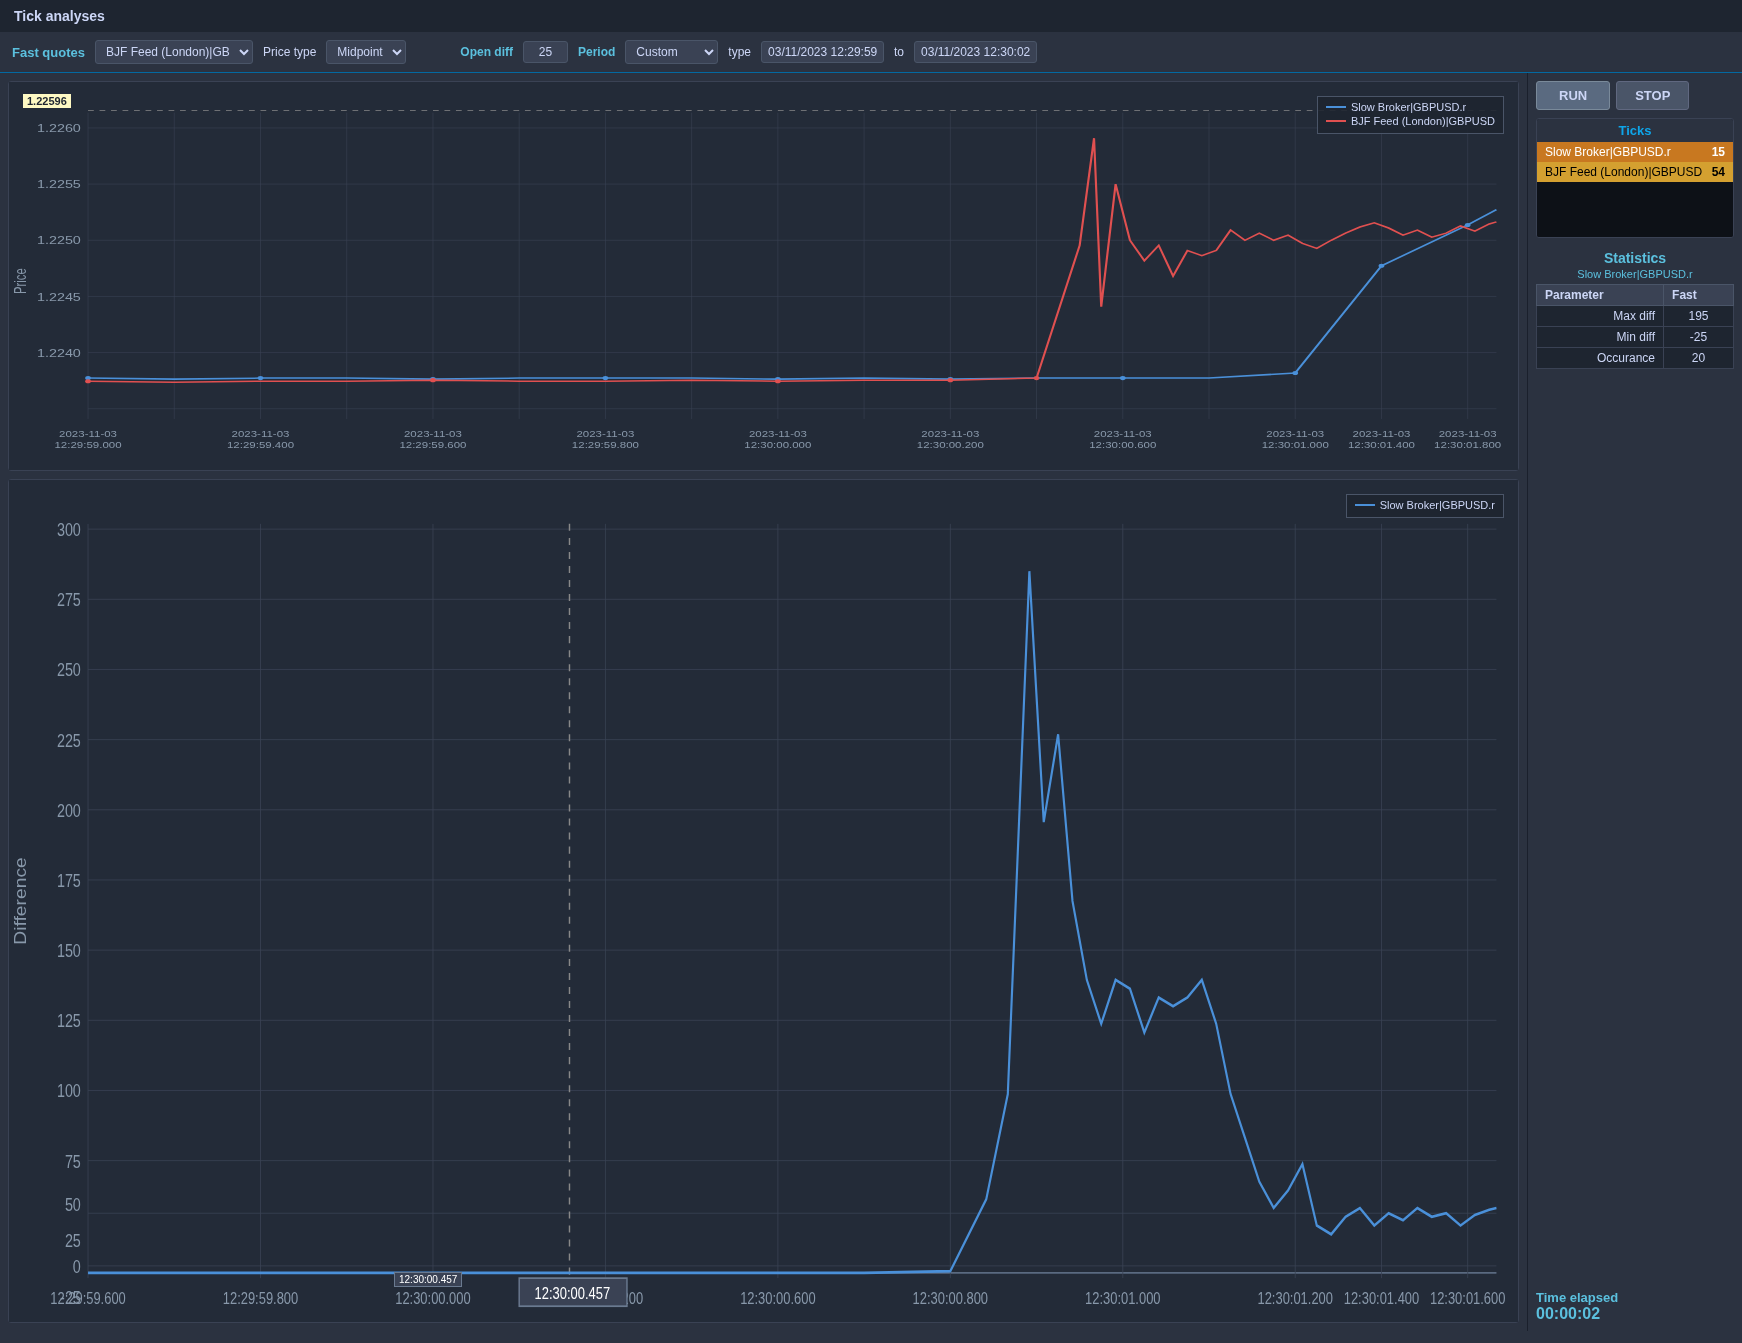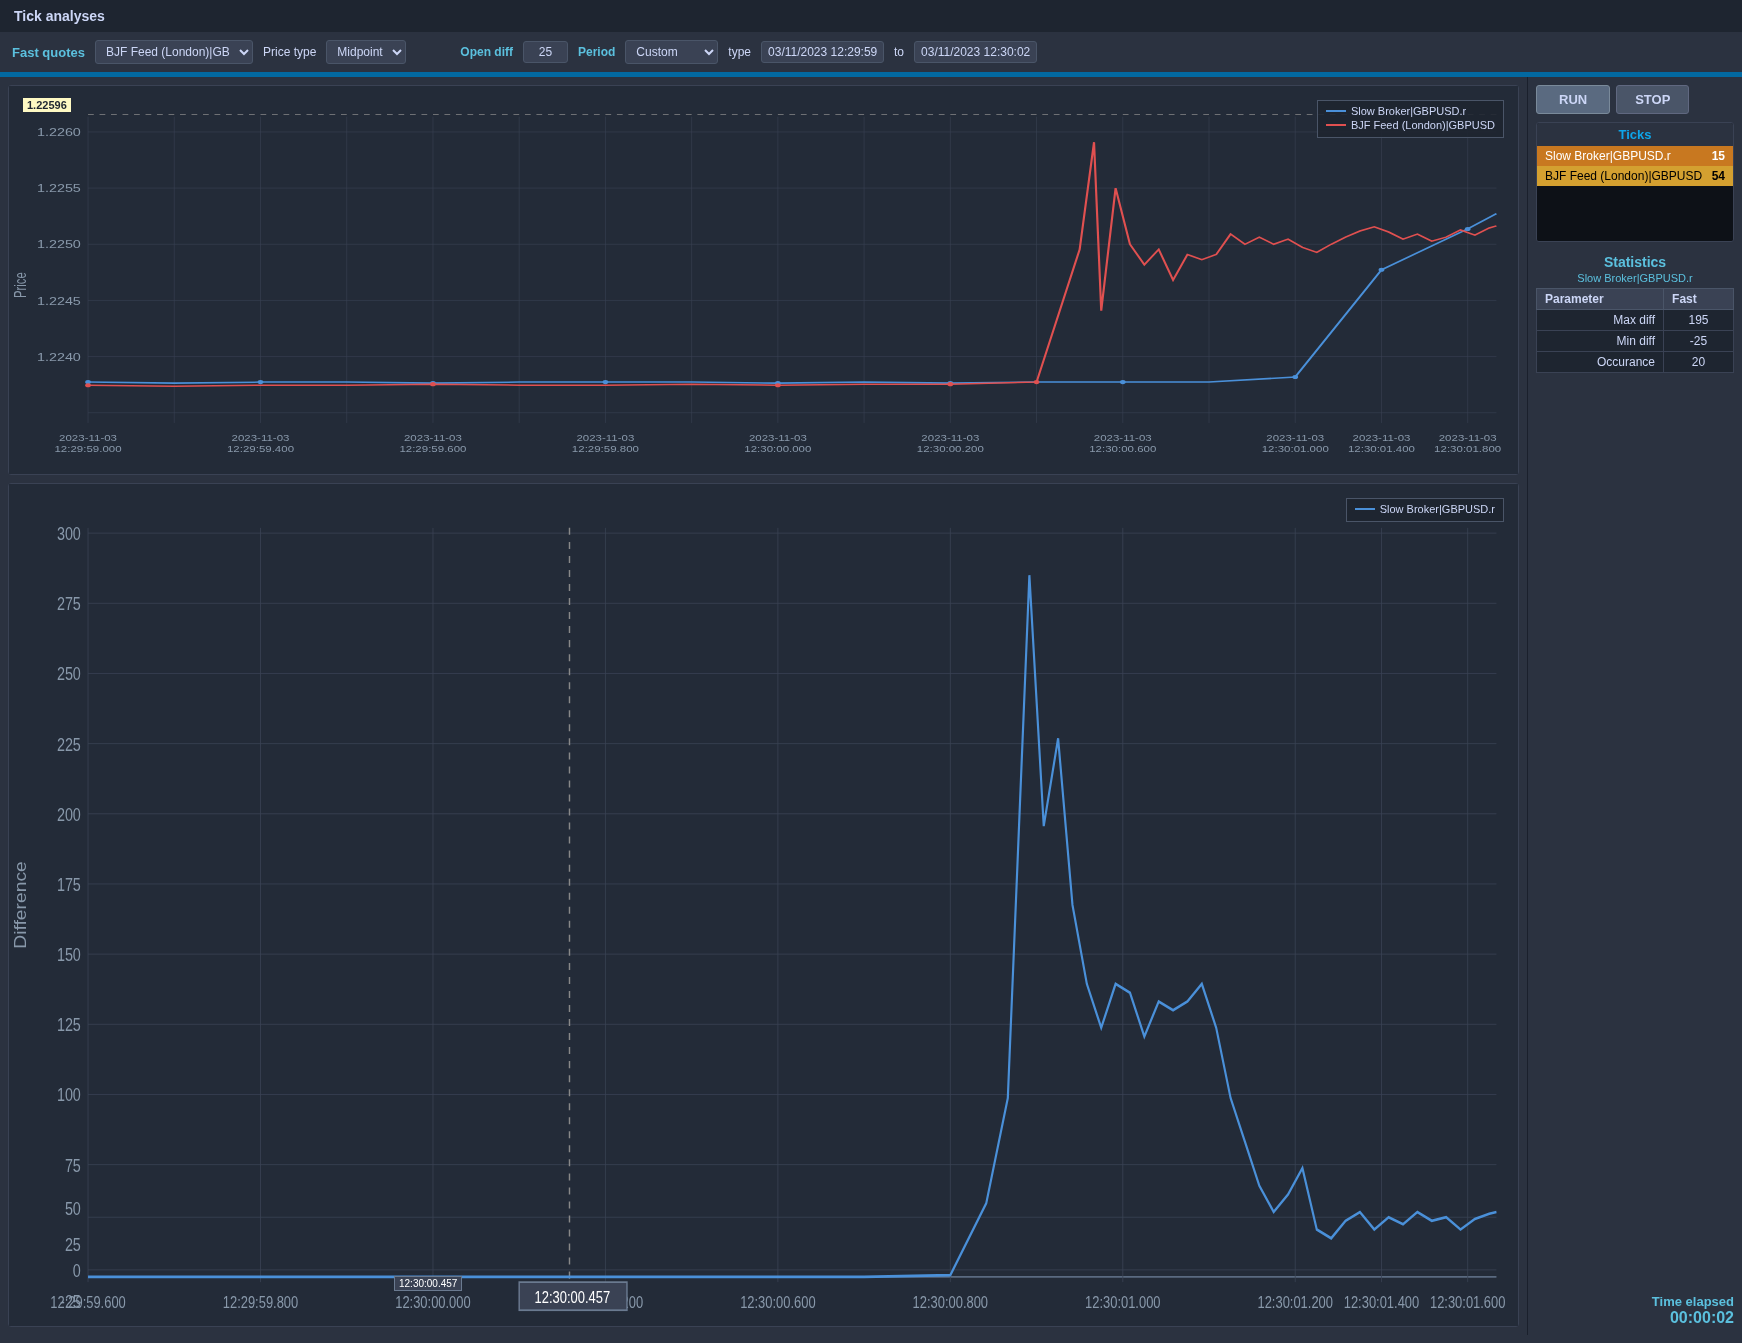--- a/index.html
+++ b/index.html
@@ -22,21 +22,21 @@
       font-weight: bold;
     }
 
     
     .toolbar {
       background: #2b3240;
       display: flex;
       align-items: center;
       padding: 8px 12px;
       gap: 10px;
-      border-bottom: 5px solid #0369a1;
+      border-bottom: 1px solid #0369a1;
     }
     .toolbar-label {
       color: #5bc0de;
       font-weight: bold;
       font-size: 13px;
     }
     .toolbar select, .toolbar input[type="text"] {
       background: #3a4254;
       border: 1px solid #4a5568;
       color: #ccd6f6;
@@ -201,21 +201,21 @@
       background: #1e2530;
       color: #ccd6f6;
       padding: 3px 8px;
       border: 1px solid #3a4254;
       text-align: center;
     }
     .stats-table td:first-child { text-align: right; }
 
     .time-elapsed-section {
       margin-top: auto;
-      text-align: right;
+      text-align: left;
     }
     .time-elapsed-label {
       color: #5bc0de;
       font-size: 13px;
       font-weight: bold;
     }
     .time-elapsed-value {
       color: #5bc0de;
       font-size: 16px;
       font-weight: bold;

